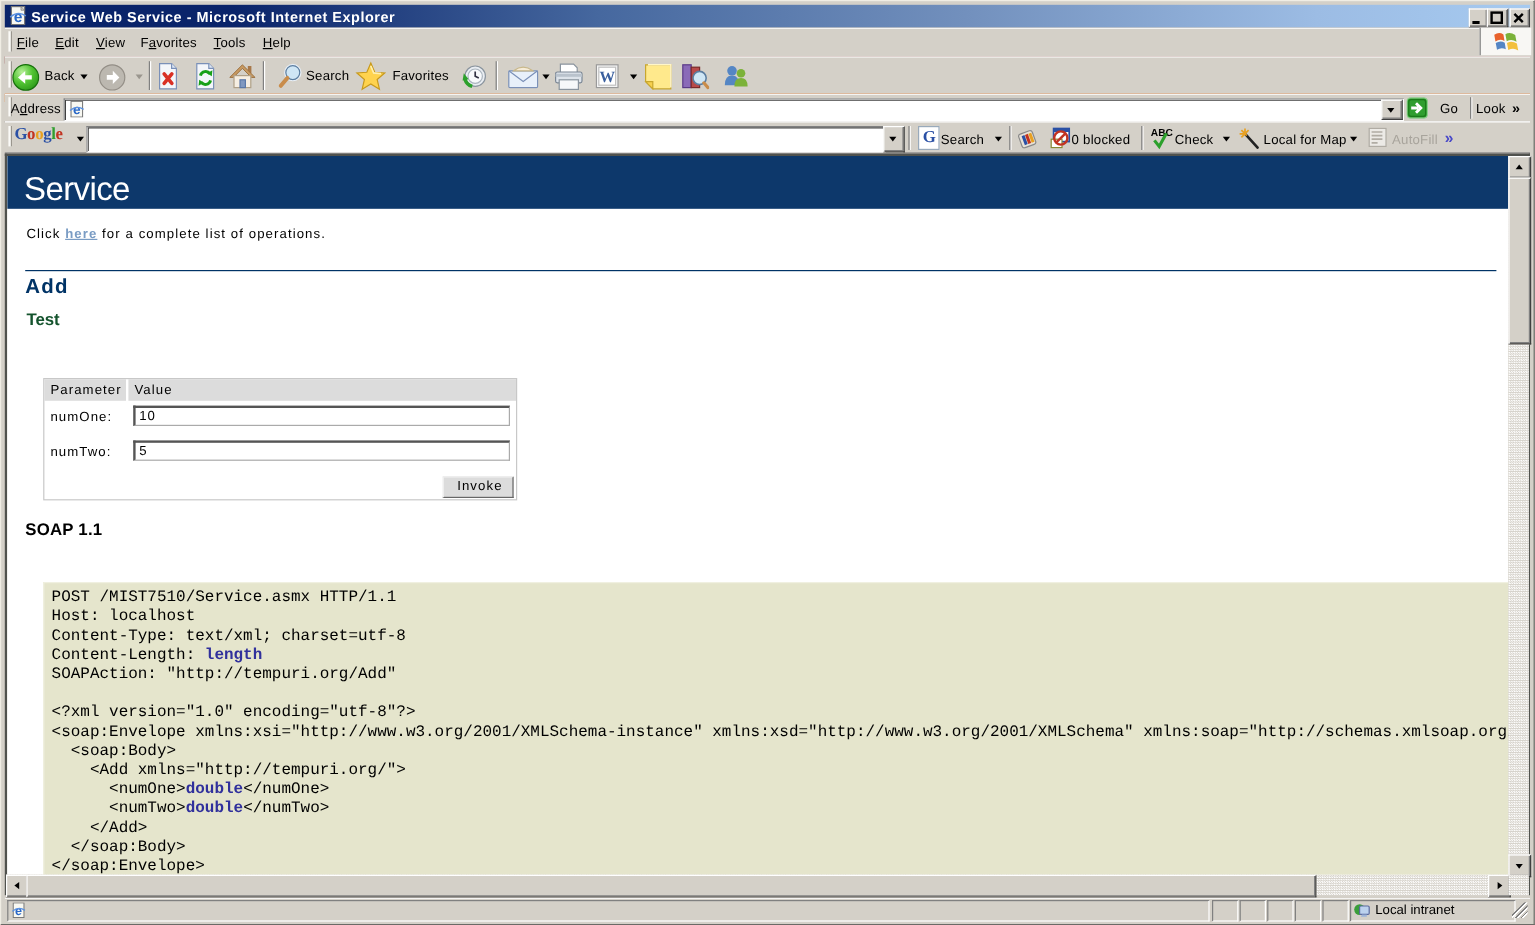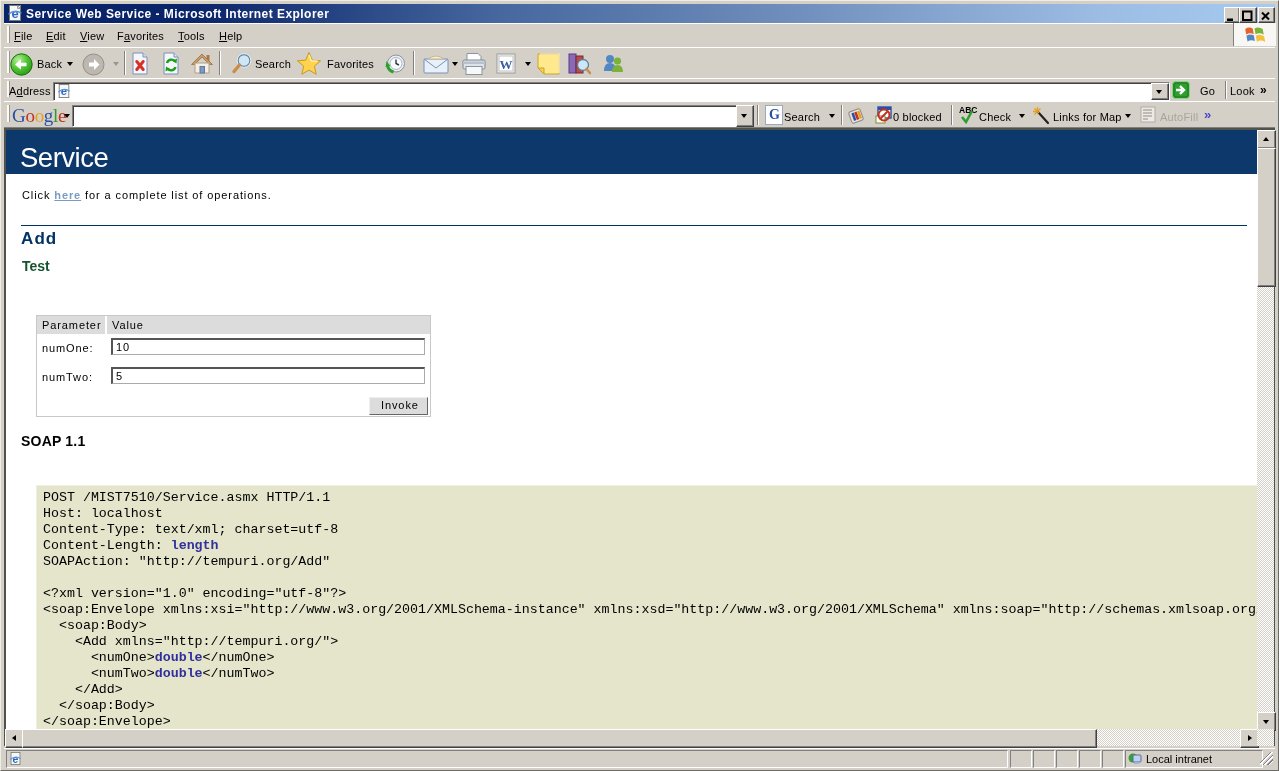--- a/index.html
+++ b/index.html
@@ -207,21 +207,21 @@
       <path d="M4 9 L10 9 M8 5 L12 9 L8 13" stroke="#fff" stroke-width="2.4" fill="none"></path>
     </svg>
     <span class="abs tbtext" style="left:1196px;top:7px">Go</span>
     <div class="abs sep" style="left:1221px;top:3px;height:18px;"></div>
     <span class="abs tbtext" style="left:1226px;top:7px">Look</span>
     <span class="abs" style="left:1256px;top:5px;font-size:12px;font-weight:bold">»</span>
   </div>
 
   <div class="abs row rowtop" style="top:101px;height:26px;border-bottom:1px solid #808080;">
     <div class="abs grip" style="top:4px;height:17px;"></div>
-    <span class="abs" style="left:8px;top:4px;font-family:'Liberation Serif',serif;font-size:19px;font-weight:normal;letter-spacing:-0.3px;">
+    <span class="abs" style="left:8px;top:4px;font-family:'Liberation Serif',serif;font-size:14px;font-weight:bold;letter-spacing:-0.3px;">
       <span style="color:#2a50a5">G</span><span style="color:#c23321">o</span><span style="color:#e8a020">o</span><span style="color:#2a50a5">g</span><span style="color:#2f9e2f">l</span><span style="color:#c23321">e</span>
     </span>
     <div class="abs ddarrow" style="left:60px;top:13px;"></div>
     <div class="abs sunk" style="left:68px;top:4px;width:664px;height:20px;"></div>
     <div class="abs raise" style="left:732px;top:4px;width:16px;height:20px;">
         <div class="abs ddarrow" style="left:4px;top:8px"></div>
       </div>
     <div class="abs sep" style="left:753px;top:4px;height:20px;"></div>
     <div class="abs" style="left:761px;top:4px;width:16px;height:18px;background:#fff;border:1px solid #9ab;">
         <span style="position:absolute;left:3px;top:1px;font-family:'Liberation Serif',serif;font-size:14px;font-weight:bold;color:#2a50a5">G</span>
@@ -253,21 +253,21 @@
     </svg>
     <span class="abs tbtext" style="left:975px;top:10px">Check</span>
     <div class="abs ddarrow" style="left:1015px;top:13px;"></div>
 
     <svg class="abs" style="left:1027px;top:4px" width="20" height="20" viewBox="0 0 20 20">
       <path d="M7 7 L17 18" stroke="#222" stroke-width="2.2" stroke-linecap="round"></path>
       <g stroke="#e8a020" stroke-width="1.4">
         <path d="M5 5 L8 8 M2 6.5 L6.5 6.5 M6.5 2 L6.5 6.5 M3.5 3.5 L6 6 M9.5 3.5 L7 6 M3.5 9.5 L6 7"></path>
       </g>
     </svg>
-    <span class="abs tbtext" style="left:1049px;top:10px">Links for Map</span>
+    <span class="abs tbtext" style="left:1049px;top:10px">Local for Map</span>
     <div class="abs ddarrow" style="left:1121px;top:13px;"></div>
 
     <svg class="abs" style="left:1136px;top:5px" width="17" height="17" viewBox="0 0 17 17">
       <rect x="1" y="1" width="14" height="15" fill="#eceae6" stroke="#b0aca4"></rect>
       <path d="M3 4 L12 4 M3 7 L12 7 M3 10 L12 10 M3 13 L8 13" stroke="#b0aca4" stroke-width="1.4"></path>
     </svg>
     <span class="abs tbtext" style="left:1156px;top:10px;color:#a8a49c">AutoFill</span>
     <span class="abs" style="left:1200px;top:6px;font-size:13px;font-weight:bold;color:#4848c8">»</span>
   </div>
 

